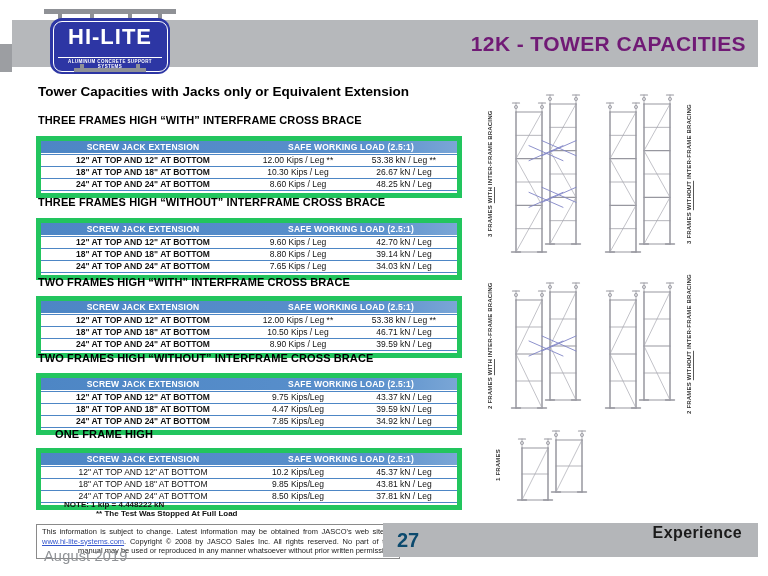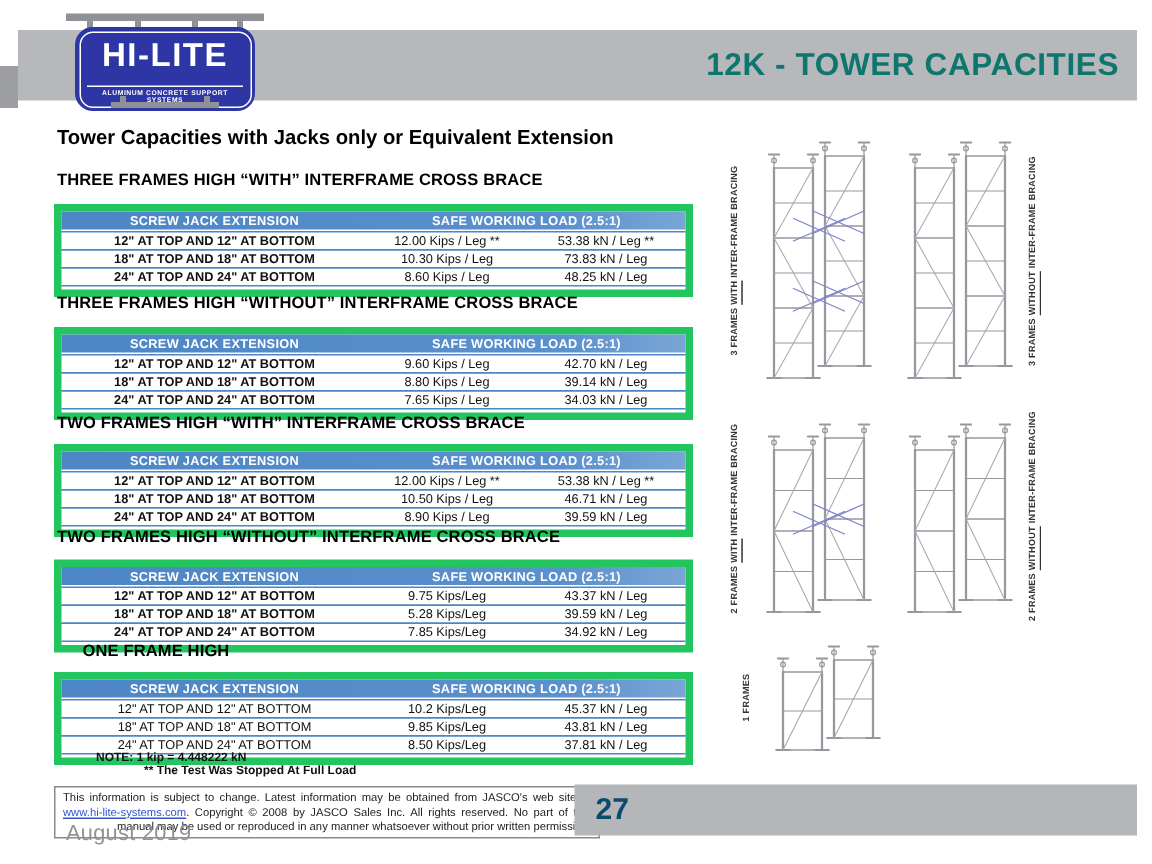--- a/index.html
+++ b/index.html
@@ -3,21 +3,21 @@
 <meta charset="utf-8">
 <style>
   html,body{margin:0;padding:0;}
   body{width:768px;height:576px;position:relative;background:#fff;
        font-family:"Liberation Sans",sans-serif;color:#111;overflow:hidden;}
   .abs{position:absolute;}
 
   
   .top-band{left:12px;top:20px;width:746px;height:47px;background:#b6b8bb;}
   .edge-left{left:0;top:44px;width:12px;height:28px;background:#9c9ea2;}
-  .page-title{right:22px;top:32px;font-size:21px;font-weight:bold;letter-spacing:.4px;color:#0f766e;}
+  .page-title{right:22px;top:32px;font-size:21px;font-weight:bold;letter-spacing:.4px;color:#701a75;}
 
   
   .logo{left:44px;top:5px;width:132px;height:74px;}
   .logo-topbar{position:absolute;left:0;top:4px;width:132px;height:5px;background:#8f9196;}
   .logo-stub{position:absolute;width:4px;height:8px;background:#8f9196;top:9px;}
   .logo-box{position:absolute;left:6px;top:13px;width:120px;height:56px;background:#2d36a4;border-radius:12px;}
   .logo-ring{position:absolute;inset:2.5px;border:1.5px solid #fff;border-radius:9px;}
   .logo-name{position:absolute;left:0;right:0;top:6px;text-align:center;color:#fff;font-weight:bold;
              font-size:22px;letter-spacing:1px;}
   .logo-tagline{position:absolute;left:0;right:0;bottom:5px;text-align:center;color:#fff;
@@ -100,21 +100,21 @@
   </div>
   <div class="tbody">
       <div class="tr">
         <div class="td c1 b">12" AT TOP AND 12" AT BOTTOM</div>
         <div class="td c2">12.00 Kips / Leg **</div>
         <div class="td c3">53.38 kN / Leg **</div>
       </div>
       <div class="tr">
         <div class="td c1 b">18" AT TOP AND 18" AT BOTTOM</div>
         <div class="td c2">10.30 Kips / Leg</div>
-        <div class="td c3">73.83 kN / Leg</div>
+        <div class="td c3">26.67 kN / Leg</div>
       </div>
       <div class="tr">
         <div class="td c1 b">24" AT TOP AND 24" AT BOTTOM</div>
         <div class="td c2">8.60 Kips / Leg</div>
         <div class="td c3">48.25 kN / Leg</div>
       </div>
     </div>
 </div>
 
 <div class="section-title" style="top:196px;">THREE FRAMES HIGH “WITHOUT” INTERFRAME CROSS BRACE</div>
@@ -174,21 +174,21 @@
     <div class="th c2">SAFE WORKING LOAD (2.5:1)</div>
   </div>
   <div class="tbody">
       <div class="tr">
         <div class="td c1 b">12" AT TOP AND 12" AT BOTTOM</div>
         <div class="td c2">9.75 Kips/Leg</div>
         <div class="td c3">43.37 kN / Leg</div>
       </div>
       <div class="tr">
         <div class="td c1 b">18" AT TOP AND 18" AT BOTTOM</div>
-        <div class="td c2">5.28 Kips/Leg</div>
+        <div class="td c2">4.47 Kips/Leg</div>
         <div class="td c3">39.59 kN / Leg</div>
       </div>
       <div class="tr">
         <div class="td c1 b">24" AT TOP AND 24" AT BOTTOM</div>
         <div class="td c2">7.85 Kips/Leg</div>
         <div class="td c3">34.92 kN / Leg</div>
       </div>
     </div>
 </div>
 
@@ -218,20 +218,21 @@
 </div>
 
 <div class="abs note-line1">NOTE: 1 kip = 4.448222 kN</div>
 <div class="abs note-line2">** The Test Was Stopped At Full Load</div>
 
 <div class="abs disclaimer"><span>This information is subject to change.  Latest information may be obtained from JASCO's web site at </span><a>www.hi-lite-systems.com</a><span>.  Copyright © 2008 by JASCO Sales Inc.  All rights reserved.  No part of this manual may be used or reproduced in any manner whatsoever without prior written permission.</span></div>
 
 <div class="abs bottom-band">
   <div class="page-number">27</div>
   <div class="slogan">
+    <div class="slogan-1">Experience</div>
   </div>
 </div>
 
 <div class="abs date-stamp">August 2019</div>
 
 <div class="tower" id="tower-0" style="left:502px;top:88px;"><svg width="88" height="170" viewBox="0 0 88 170">
       <line x1="14" y1="24" x2="14" y2="164" stroke="#97979f" stroke-width="1.5" stroke-linecap="round"></line>
       <line x1="40" y1="24" x2="40" y2="164" stroke="#97979f" stroke-width="1.5" stroke-linecap="round"></line>
       <line x1="14" y1="15" x2="14" y2="24" stroke="#97979f" stroke-width="0.8" stroke-linecap="round"></line>
       <line x1="10.5" y1="15" x2="17.5" y2="15" stroke="#97979f" stroke-width="1.2" stroke-linecap="round"></line>

